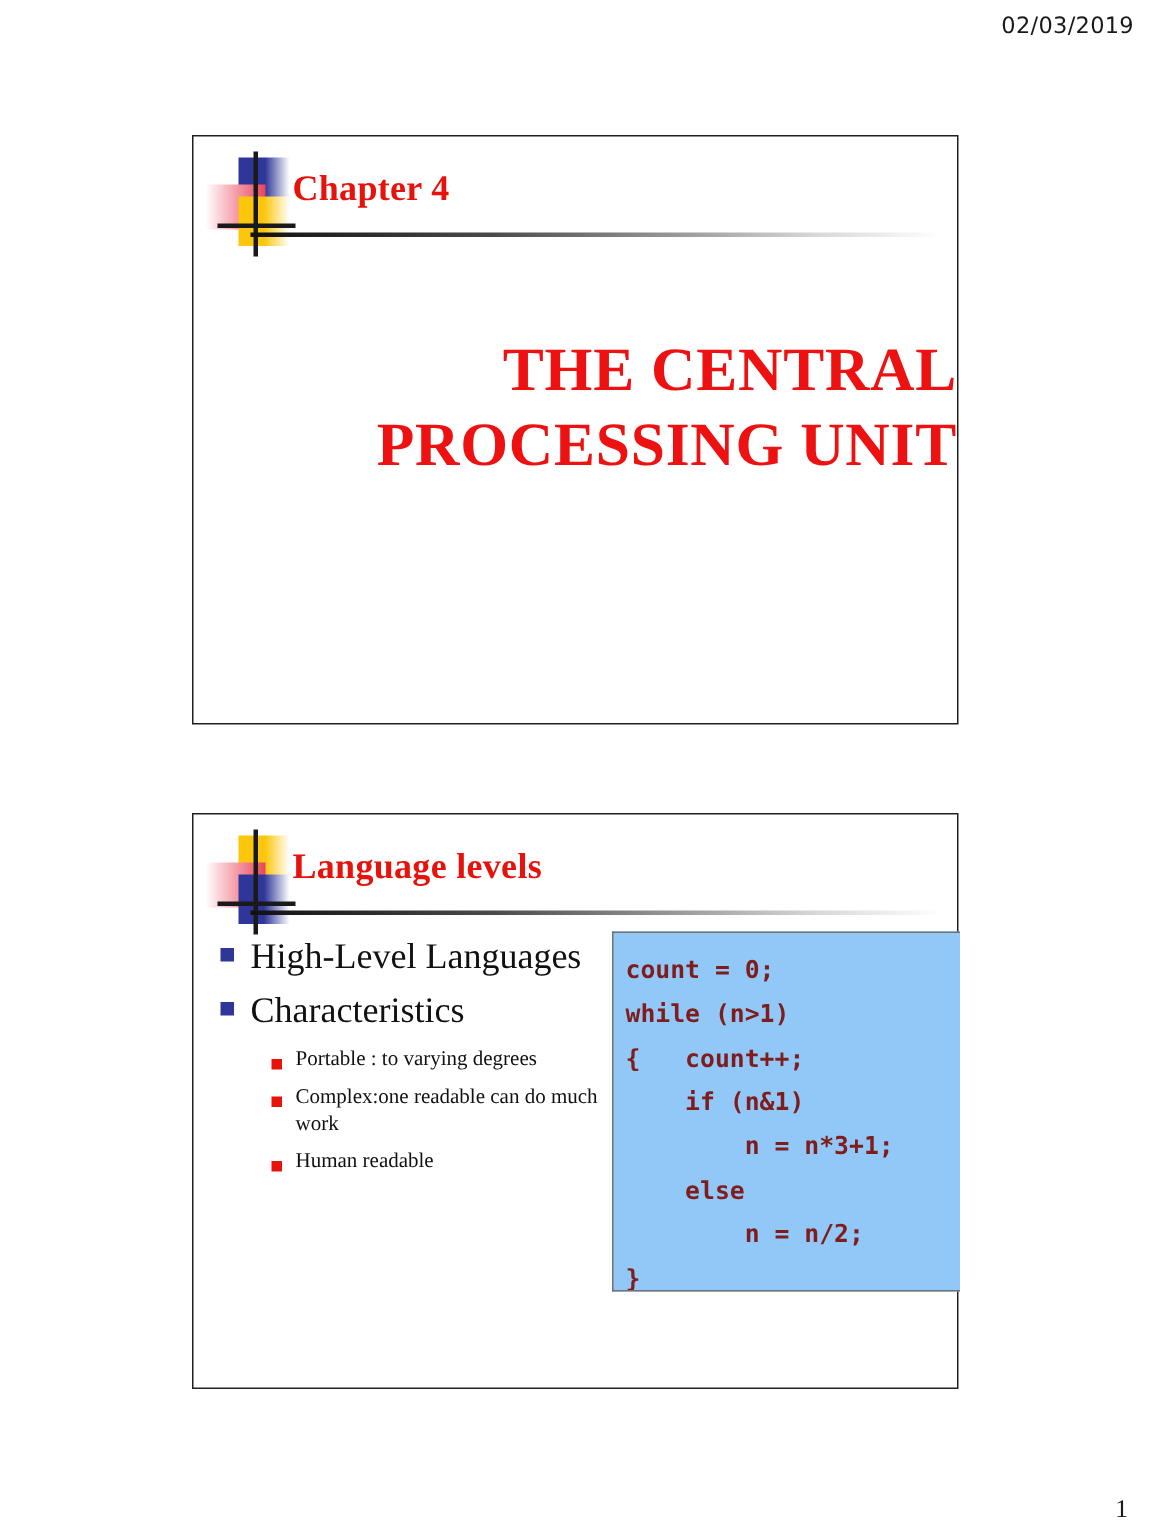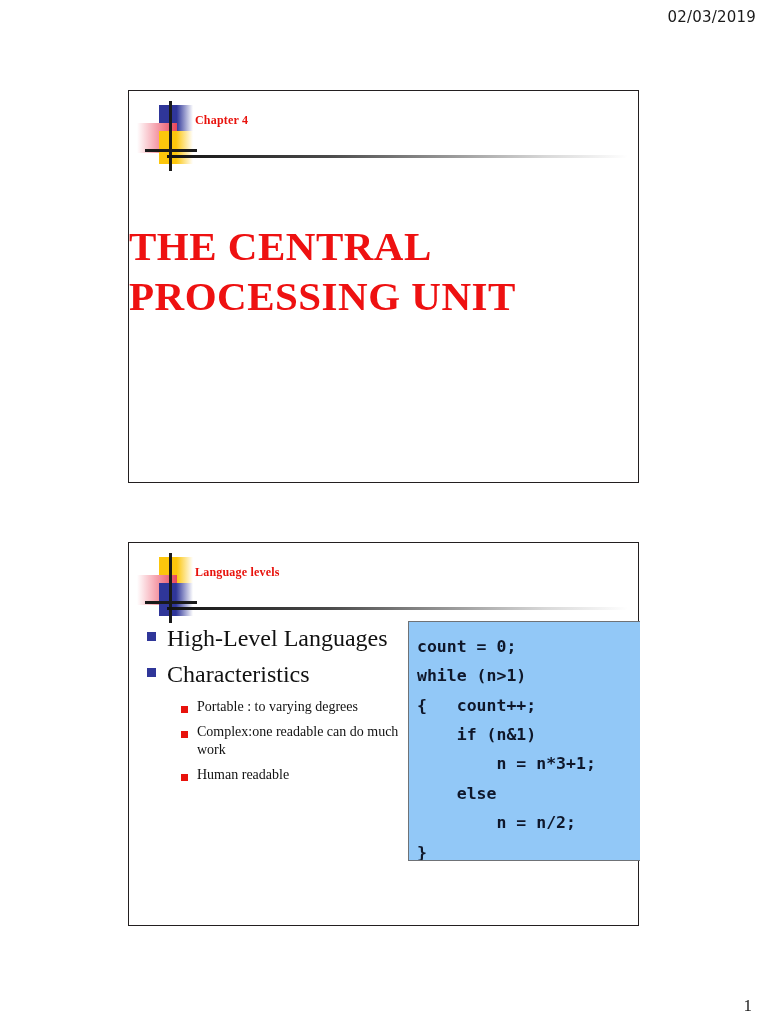--- a/index.html
+++ b/index.html
@@ -121,41 +121,41 @@
     height: 3px;
     background: #1a1a1a;
   }
 
   .slide-title {
     position: absolute;
     left: 66px;
     top: 22px;
     font-family: "Liberation Serif", "DejaVu Serif", serif;
     font-weight: bold;
-    font-size: 12px;
+    font-size: 24px;
     color: #e8120c;
     letter-spacing: 0.2px;
     white-space: nowrap;
   }
   .header-rule {
     position: absolute;
     left: 38px;
     right: 10px;
     top: 64px;
     height: 2.5px;
     background: linear-gradient(to right, #111111 0%, #4a4a4a 35%, #9a9a9a 62%, #d8d8d8 82%, #ffffff 100%);
   }
 
   
   .cover-title {
     position: absolute;
     left: 0;
     right: 0;
     top: 130px;
-    text-align: left;
+    text-align: right;
     font-family: "Liberation Serif", "DejaVu Serif", serif;
     font-weight: bold;
     font-size: 41px;
     line-height: 1.23;
     color: #ee1111;
     letter-spacing: 0.5px;
   }
 
   
   .bullet-col {
@@ -216,21 +216,21 @@
     height: 240px;
     box-sizing: border-box;
     background: #92c8f7;
     border: 1.5px solid #6f7276;
     border-right: none;
     padding: 10px 0 0 8px;
     font-family: "DejaVu Sans Mono", "Liberation Mono", monospace;
     font-weight: bold;
     font-size: 16.5px;
     line-height: 1.78;
-    color: #0f172a;
+    color: #7f1d1d;
     white-space: pre;
     overflow: hidden;
   }
 </style>
 </head>
 <body>
 
 <div class="page-date">02/03/2019</div>
 <div class="page-number">1</div>
 

